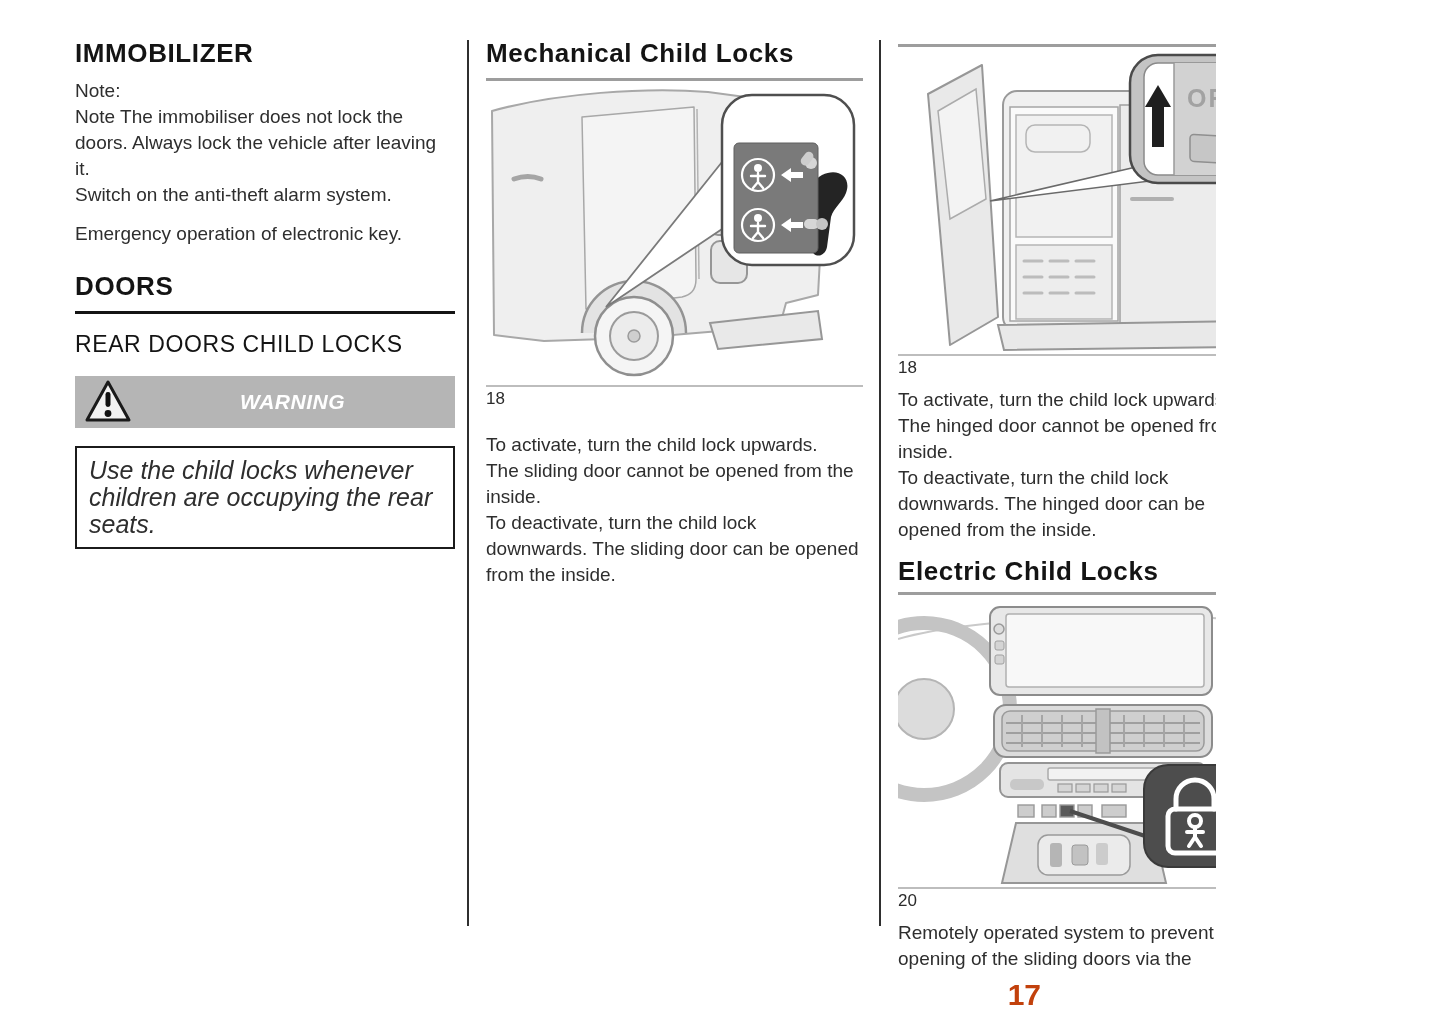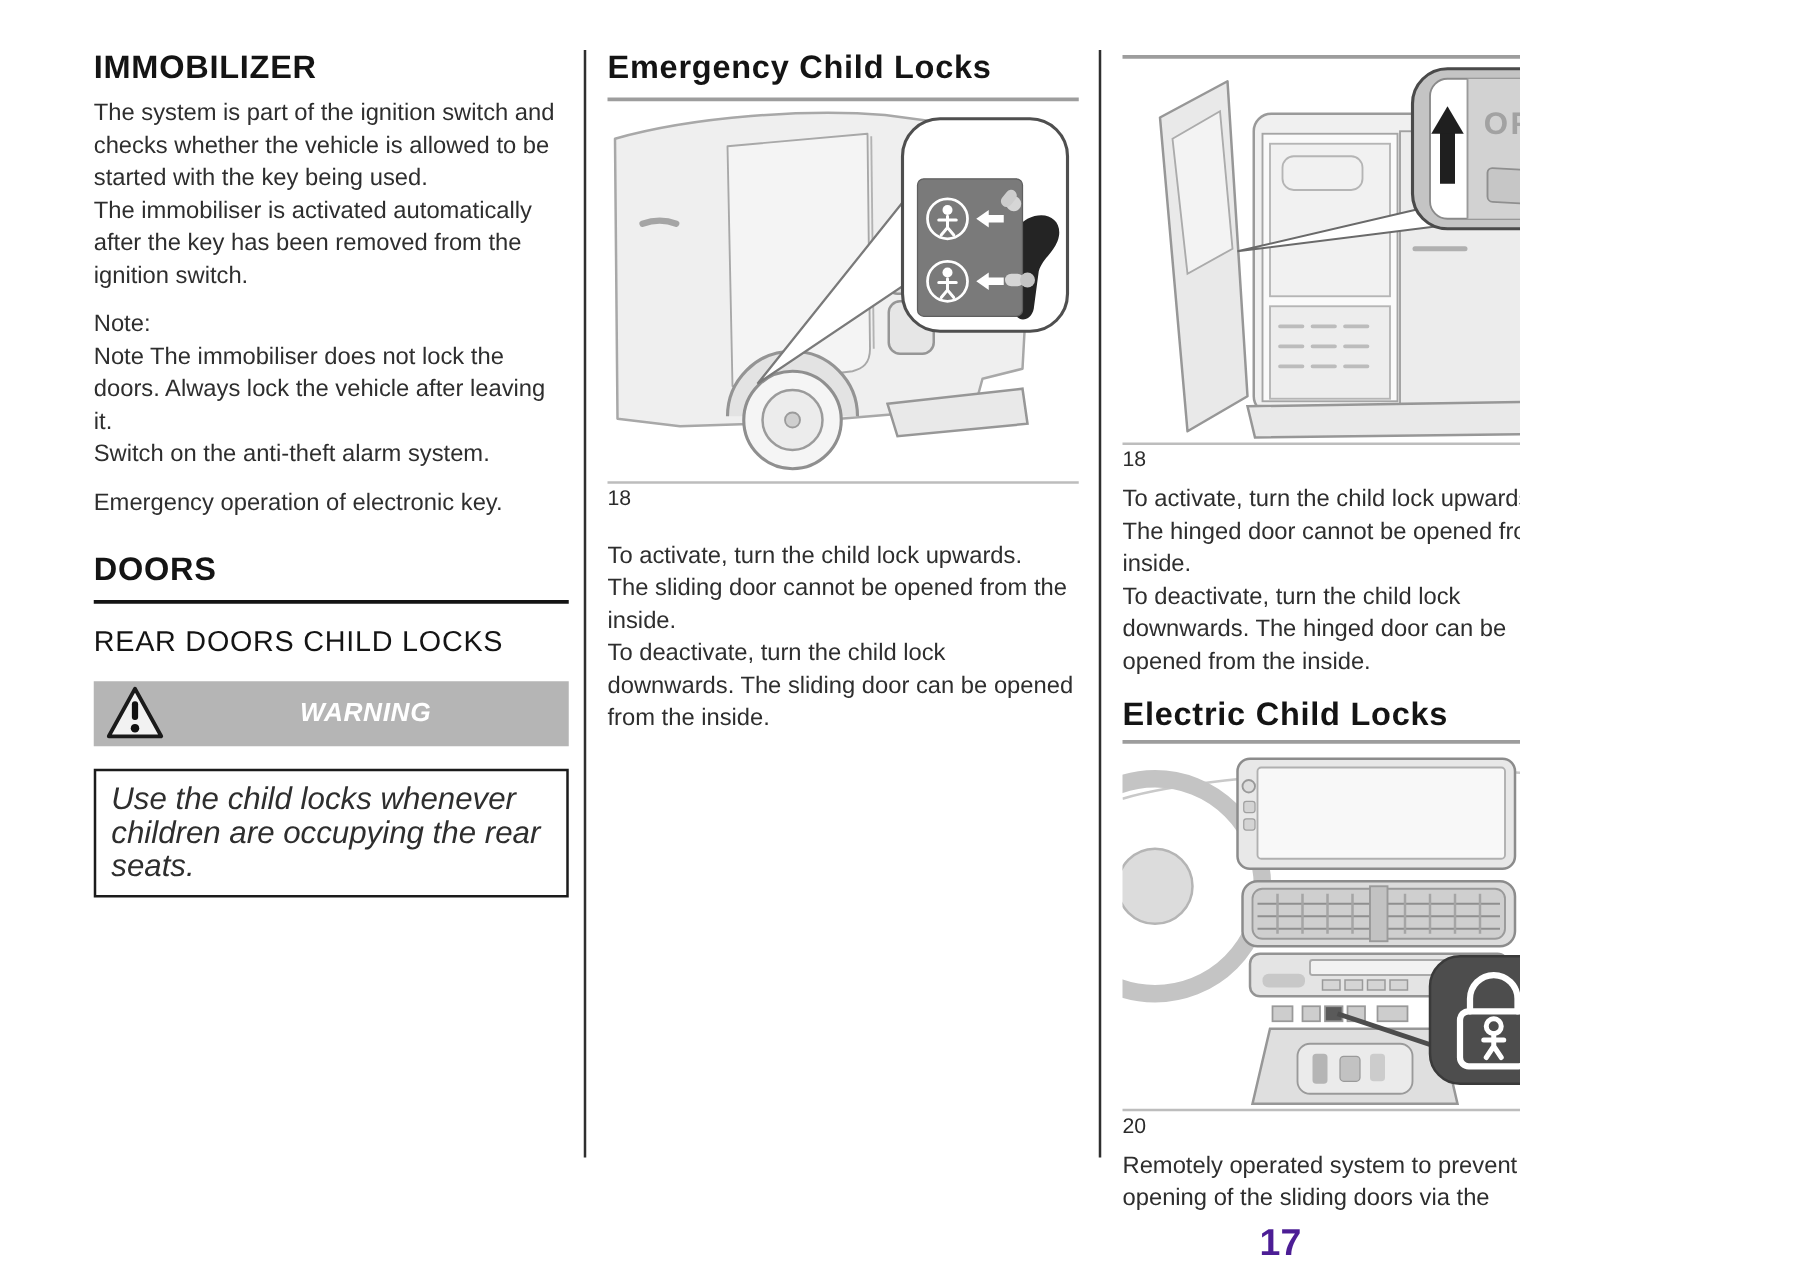--- a/index.html
+++ b/index.html
@@ -26,39 +26,37 @@
   .mt18{margin-top:22px;}
   .mt8{margin-top:8px;}
 
   .warning-bar{margin-top:18px;background:#b5b5b5;height:52px;display:flex;align-items:center;gap:37px;}
   .warning-bar svg{margin-left:8px;flex:0 0 auto;}
   .warning-text{flex:1;text-align:center;color:#ffffff;font-weight:bold;font-style:italic;
                 font-size:21px;letter-spacing:.5px;padding-right:40px;}
   .note-box{margin-top:18px;border:2.5px solid #1b1b1b;padding:9px 12px;}
   .note-box p{margin:0;font-style:italic;font-size:25px;line-height:27px;color:#2e2e2e;}
 
-  .page-num{position:absolute;right:175px;bottom:6px;font-size:30px;font-weight:bold;color:#4c1d95;}
+  .page-num{position:absolute;right:175px;bottom:6px;font-size:30px;font-weight:bold;color:#c2410c;}
 
   .tabs{position:absolute;left:1284px;top:0;width:161px;height:1018px;}
   .tab{position:absolute;left:0;width:178px;height:70px;background:#fff;border:3px solid #141414;
        border-radius:20px;box-sizing:border-box;display:flex;align-items:center;
        padding-left:14px;color:#c9c9c9;}
   .tab.active{left:-5px;height:74px;background:#161616;color:#ffffff;}
   .fig{display:block;}
   svg text{font-family:"Liberation Sans",sans-serif;}
 </style>
 </head>
 <body>
 
 <div class="page">
 
   <section class="col" id="col-left">
     <h1 class="sec">IMMOBILIZER</h1>
-    <p class="body">The system is part of the ignition switch and checks whether the vehicle is allowed to be started with the key being used.
-The immobiliser is activated automatically after the key has been removed from the ignition switch.</p>
     <p class="body"><span class="blk">Note:</span><span>Note The immobiliser does not lock the doors. Always lock the vehicle after leaving it.
 Switch on the anti-theft alarm system.</span></p>
     <p class="body">Emergency operation of electronic key.</p>
 
     <h1 class="sec doors">DOORS</h1>
     <h2 class="sub">REAR DOORS CHILD LOCKS</h2>
 
     <div class="warning-bar">
       <svg width="50" height="48" viewBox="0 0 50 48">
         <path d="M25 4 L46 42 L4 42 Z" fill="#f2f2f2" stroke="#1a1a1a" stroke-width="3" stroke-linejoin="round"></path>
@@ -69,21 +67,21 @@
     </div>
 
     <div class="note-box">
       <p>Use the child locks whenever children are occupying the rear seats.</p>
     </div>
   </section>
 
   <div class="vdiv" style="left:467px"></div>
 
   <section class="col" id="col-mid">
-    <h1 class="sec">Emergency Child Locks</h1>
+    <h1 class="sec">Mechanical Child Locks</h1>
     <div class="rule-h"></div>
 
     <svg class="fig" width="377" height="300" viewBox="0 0 377 300">
       <g stroke="#a8a8a8" stroke-width="2" fill="#efefef" stroke-linejoin="round">
         <path d="M6 28 C70 10 160 4 222 9 L334 24 L337 120 L332 212 L300 220 L294 242 L246 247 L150 255 L58 258 L8 252 Z"></path>
         <path d="M96 34 L208 24 L210 196 C210 208 204 212 196 214 L100 226 Z" fill="#f4f4f4" stroke-width="1.5"></path>
       </g>
       <line x1="211" y1="26" x2="213" y2="196" stroke="#b3b3b3" stroke-width="1.5"></line>
       <path d="M28 96 q14 -5 27 0" stroke="#a5a5a5" fill="none" stroke-width="5" stroke-linecap="round"></path>
       <path d="M96 250 A52 52 0 0 1 200 250" fill="#e3e3e3" stroke="#949494" stroke-width="2.5"></path>

